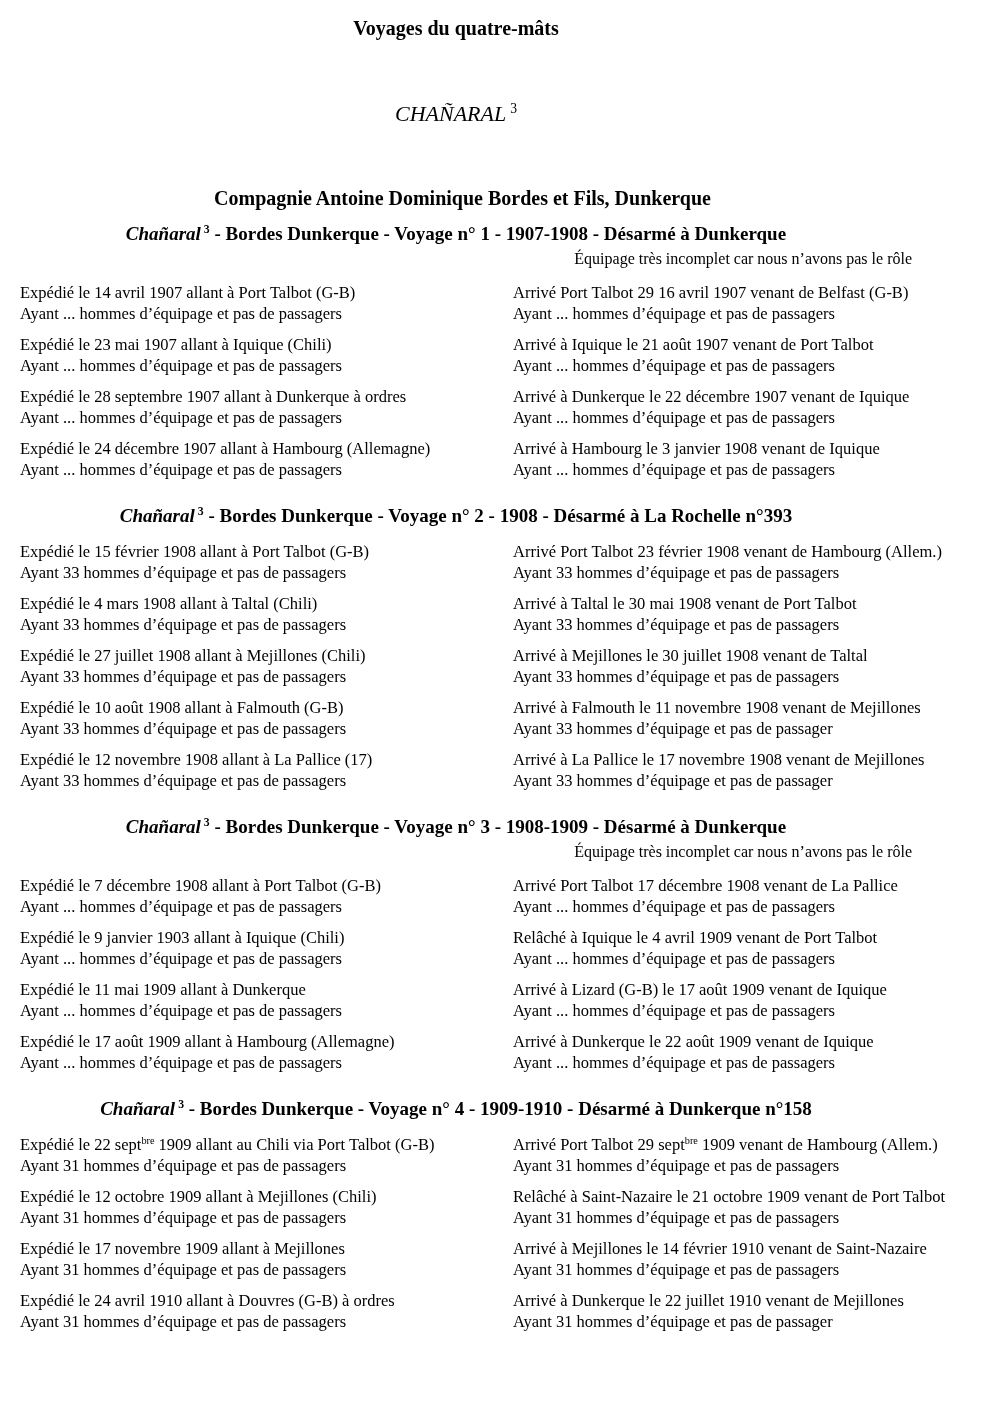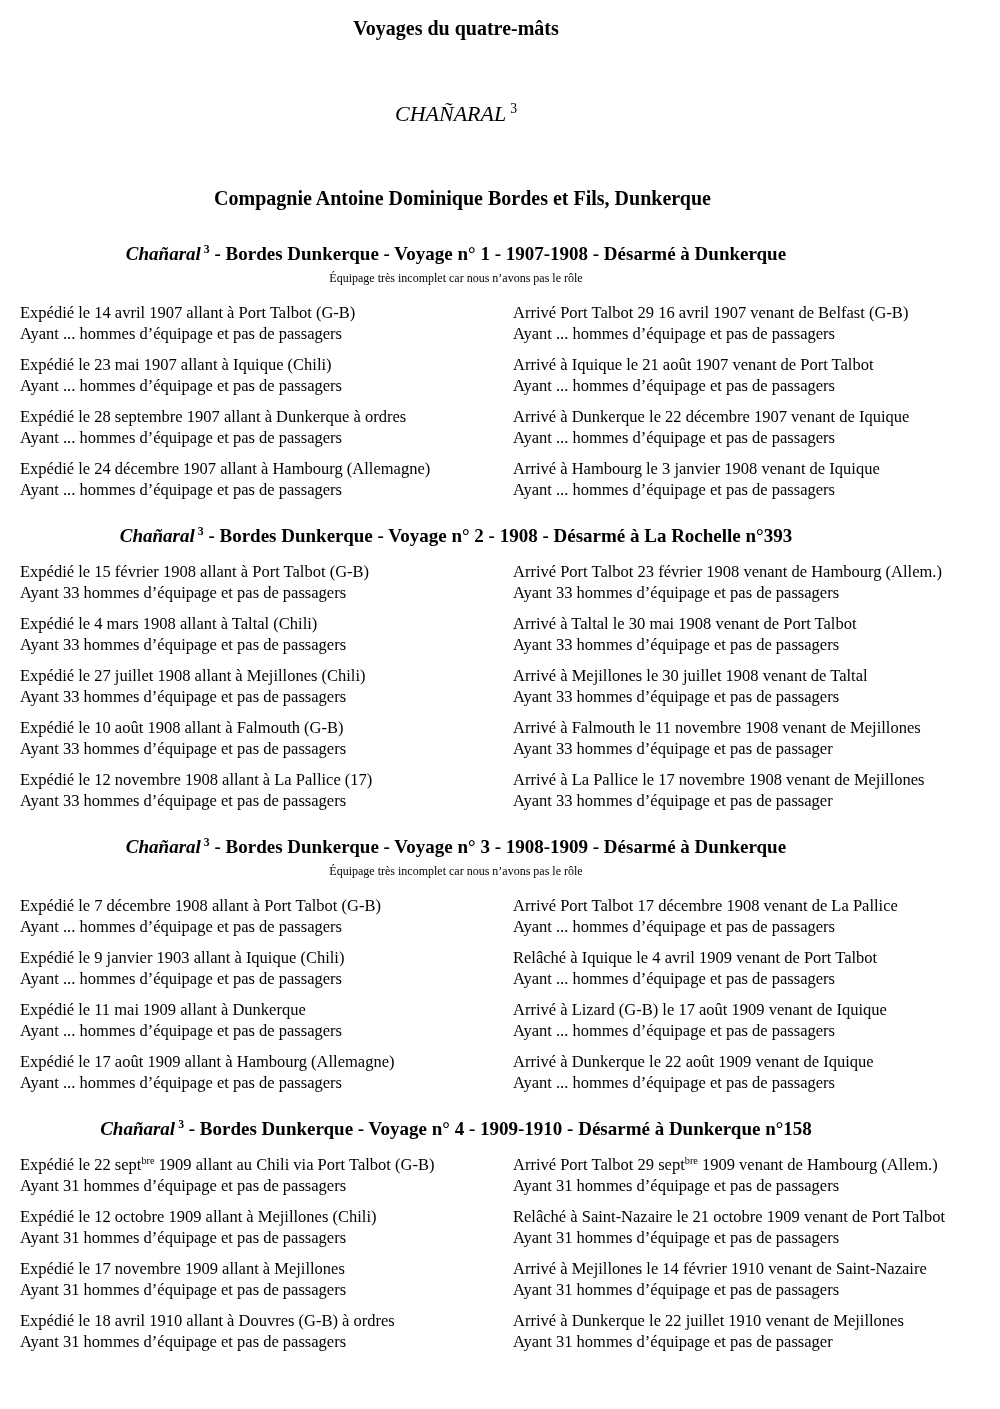--- a/index.html
+++ b/index.html
@@ -37,39 +37,39 @@
   .company {
     margin: 59px 0 0 0;
     text-align: center;
     font-size: 20px;
     line-height: 24px;
     font-weight: bold;
     padding-left: 13px;
   }
 
   .voyage { margin-top: 24px; }
-  .voyage.first { margin-top: 32px; }
+  .voyage.first { margin-top: 12px; }
 
   .voyage-header {
     margin: 0;
     text-align: center;
     font-size: 19px;
     line-height: 23px;
     font-weight: bold;
   }
   .voyage-header .ship { font-style: italic; }
   .voyage-header sup {
     font-size: 0.62em;
     line-height: 0;
     margin-left: 3px;
   }
   .note {
     margin: 4px 0 0 0;
-    text-align: center;
-    font-size: 12px;
+    text-align: right;
+    font-size: 16px;
     line-height: 19px;
   }
 
   .entries { margin-top: 14px; padding: 0 10px 0 20px; }
   .entry-row {
     display: grid;
     grid-template-columns: 493px 1fr;
     margin-bottom: 10px;
   }
   .entry-row p {
@@ -284,21 +284,21 @@
       <p class="l2">Ayant 31 hommes d’équipage et pas de passagers</p>
     </div>
     <div class="col right">
       <p class="l1">Arrivé à Mejillones le 14 février 1910 venant de Saint-Nazaire</p>
       <p class="l2">Ayant 31 hommes d’équipage et pas de passagers</p>
     </div>
   </div>
 
   <div class="entry-row">
     <div class="col left">
-      <p class="l1">Expédié le 18 avril 1910 allant à Douvres (G-B) à ordres</p>
+      <p class="l1">Expédié le 24 avril 1910 allant à Douvres (G-B) à ordres</p>
       <p class="l2">Ayant 31 hommes d’équipage et pas de passagers</p>
     </div>
     <div class="col right">
       <p class="l1">Arrivé à Dunkerque le 22 juillet 1910 venant de Mejillones</p>
       <p class="l2">Ayant 31 hommes d’équipage et pas de passager</p>
     </div>
   </div>
 </div>
   </section>
 </div>

